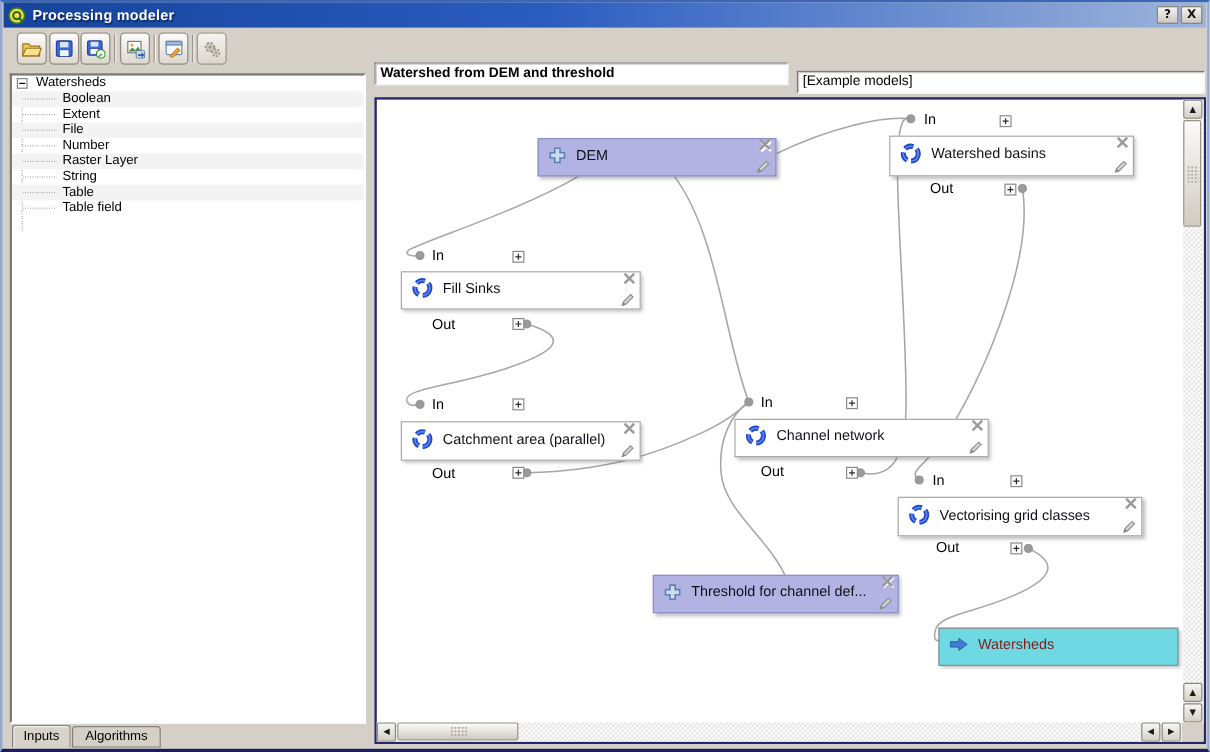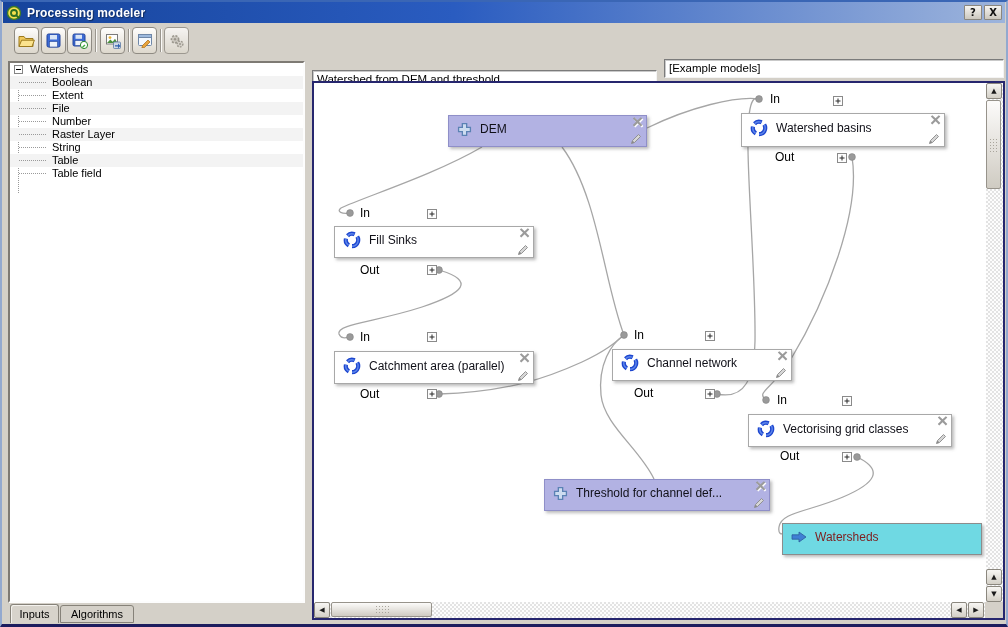--- a/index.html
+++ b/index.html
@@ -190,21 +190,21 @@
       </div>
     <div class="tree-row">
         <span class="tree-stub"></span>
         <span class="tree-label-child">Table field</span>
       </div>
   </div>
 
   <div class="tab active" style="left:8px; top:602px; width:49px; height:19px; line-height:18px; z-index:2;"><span>Inputs</span></div>
   <div class="tab" style="left:58px; top:603px; width:74px; height:18px; line-height:16px;"><span>Algorithms</span></div>
 
-  <div class="text-field" style="left:310px; top:68px; width:345px;">Watershed from DEM and threshold</div>
+  <div class="text-field" style="left:310px; top:50px; width:345px;font-weight:bold;">Watershed from DEM and threshold</div>
   <div class="text-field" style="left:662px; top:57px; width:340px;">[Example models]</div>
 
   <div class="canvas">
     <div class="canvas-inner">
 
       <svg class="wires" width="689" height="519">
         <g fill="none" stroke="#a6a6a6" stroke-width="1.3">
           <path d="M333,45 C376,24 422,13 445,16"></path>
           <path d="M168,64 C120,92 50,114 27,125 C22,129 28,131 36,130"></path>
           <path d="M248,64 C284,112 290,200 310,252"></path>
@@ -310,21 +310,21 @@
           <circle cx="9" cy="9" r="6.2" fill="none" stroke="#5e86ea" stroke-width="1.4" stroke-dasharray="7.5 3.4" transform="rotate(18 9 9)"></circle>
         </svg>
         <span class="nlabel">Catchment area (parallel)</span>
         <span class="xicon">×</span>
         <svg class="pencil" width="13" height="13" viewBox="0 0 13 13">
           <path d="M1.5,11.5 l1-3 6-6 2,2 -6,6 z" fill="#d6d6d6" stroke="#8a8a8a" stroke-width=".9"></path>
           <path d="M1.5,11.5 l1-3 2,2 z" fill="#8a8a8a"></path>
         </svg>
       </div>
 
-      <div class="node alg" style="left:298px; top:266px; width:180px; height:32px;text-align:right;">
+      <div class="node alg" style="left:298px; top:266px; width:212px; height:32px;text-align:right;">
         <svg width="18" height="18" viewBox="0 0 18 18">
           <circle cx="9" cy="9" r="6.2" fill="none" stroke="#1d46cf" stroke-width="4.2" stroke-dasharray="7.5 3.4" transform="rotate(18 9 9)"></circle>
           <circle cx="9" cy="9" r="6.2" fill="none" stroke="#5e86ea" stroke-width="1.4" stroke-dasharray="7.5 3.4" transform="rotate(18 9 9)"></circle>
         </svg>
         <span class="nlabel">Channel network</span>
         <span class="xicon">×</span>
         <svg class="pencil" width="13" height="13" viewBox="0 0 13 13">
           <path d="M1.5,11.5 l1-3 6-6 2,2 -6,6 z" fill="#d6d6d6" stroke="#8a8a8a" stroke-width=".9"></path>
           <path d="M1.5,11.5 l1-3 2,2 z" fill="#8a8a8a"></path>
         </svg>
@@ -336,21 +336,21 @@
           <circle cx="9" cy="9" r="6.2" fill="none" stroke="#5e86ea" stroke-width="1.4" stroke-dasharray="7.5 3.4" transform="rotate(18 9 9)"></circle>
         </svg>
         <span class="nlabel">Vectorising grid classes</span>
         <span class="xicon">×</span>
         <svg class="pencil" width="13" height="13" viewBox="0 0 13 13">
           <path d="M1.5,11.5 l1-3 6-6 2,2 -6,6 z" fill="#d6d6d6" stroke="#8a8a8a" stroke-width=".9"></path>
           <path d="M1.5,11.5 l1-3 2,2 z" fill="#8a8a8a"></path>
         </svg>
       </div>
 
-      <div class="node inp" style="left:230px; top:396px; width:226px; height:32px;align-items:center;">
+      <div class="node inp" style="left:230px; top:396px; width:205px; height:32px;align-items:center;">
         <svg width="15" height="15" viewBox="0 0 16 16">
           <path d="M5.7,1.7 h4.6 v4 h4 v4.6 h-4 v4 H5.7 v-4 h-4 V5.7 h4 z" fill="#cddcf0" stroke="#5b82b4" stroke-width="1.4"></path>
         </svg>
         <span class="nlabel">Threshold for channel def...</span>
         <span class="xicon">×</span>
         <svg class="pencil" width="13" height="13" viewBox="0 0 13 13">
           <path d="M1.5,11.5 l1-3 6-6 2,2 -6,6 z" fill="#d6d6d6" stroke="#8a8a8a" stroke-width=".9"></path>
           <path d="M1.5,11.5 l1-3 2,2 z" fill="#8a8a8a"></path>
         </svg>
       </div>

